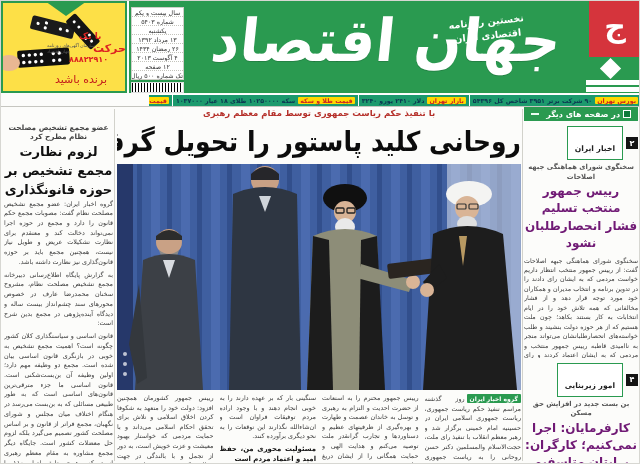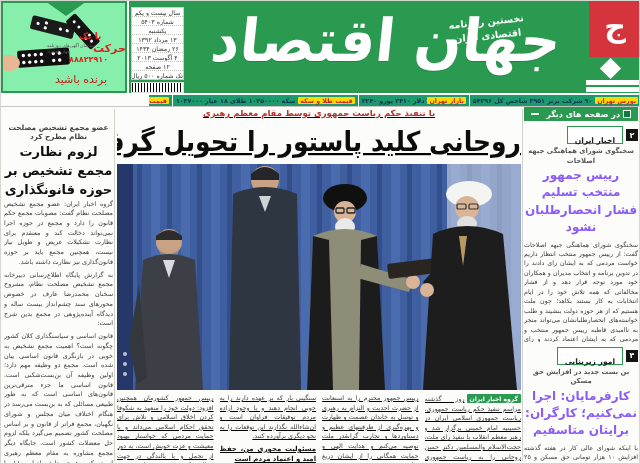--- a/index.html
+++ b/index.html
@@ -26,39 +26,39 @@
   .logo-bar { position:absolute; left:585px; width:55px; height:5px; background:#fff; }
   .datebox {
     position:absolute; left:130px; top:6px; width:53px; height:73px; background:#fff;
     border:1px solid #cfcfc8; font-size:6.3px; color:#333; text-align:center;
   }
   .db-line { height:9px; line-height:9px; border-bottom:1px dotted #c4c4bc; overflow:hidden; white-space:nowrap; }
   .db-line:last-child { border-bottom:none; }
   .barcode { position:absolute; left:130px; top:81px; width:53px; height:11px;
     background:repeating-linear-gradient(90deg,#000 0 1px,#fff 1px 3px); border:1px solid #ddd; }
   
-  .ad { position:absolute; left:0; top:0; width:126px; height:92px; background:#86efac; border:2px solid #2a9a50; overflow:hidden; }
+  .ad { position:absolute; left:0; top:0; width:126px; height:92px; background:#fde047; border:2px solid #2a9a50; overflow:hidden; }
   .ad-ribbon { position:absolute; left:42px; top:-2px; width:0; height:0;
     border-left:21px solid transparent; border-right:21px solid transparent; border-top:15px solid #2a9a50; }
   .ad-t1 { position:absolute; left:76px; top:28px; color:#d22; font-size:9px; font-weight:bold; }
   .ad-small { position:absolute; left:44px; top:40px; width:50px; color:#555; font-size:4.5px; line-height:1.3; text-align:left; }
   .ad-t2 { position:absolute; left:90px; top:39px; color:#d22; font-size:11px; font-weight:bold; }
   .ad-phone { position:absolute; left:66px; top:52px; color:#d22; font-size:8px; font-weight:bold; letter-spacing:1px; }
   .ad-t3 { position:absolute; left:52px; top:70px; color:#c41b1b; font-size:11px; font-weight:normal; }
   
   .ticker { position:absolute; left:148px; top:93px; width:492px; height:12px; background:#1c9a6d;
     display:flex; align-items:center; direction:rtl; overflow:hidden; border-top:1px solid #fff; }
   .tk-seg { display:flex; align-items:center; height:12px; border-left:1px solid #fff; padding:0 3px; white-space:nowrap; }
   .tk-label { background:#ffd800; color:#c22; font-size:6.3px; font-weight:bold; padding:0 2px; border-radius:1px; }
   .tk-val { color:#0b3550; font-size:6.3px; font-weight:bold; padding-right:3px; }
   .topline { position:absolute; left:0; top:105px; width:640px; height:1px; background:#c6c6c0; }
   
   .vrule { position:absolute; top:108px; width:1px; height:352px; background:#d2d2cb; }
   .left-col { position:absolute; left:3px; top:107px; width:109px; height:356px; overflow:hidden; }
-  .center { position:absolute; left:116px; top:106px; width:404px; height:358px; overflow:hidden;text-decoration:underline; }
+  .center { position:absolute; left:116px; top:106px; width:404px; height:358px; overflow:hidden; }
   .sidebar { position:absolute; left:523px; top:106px; width:114px; height:358px; overflow:hidden; }
   
   .lead-kicker { text-align:center; color:#b5302a; font-size:8.5px; font-weight:bold; height:13px; line-height:13px; }
   .lead-headline { text-align:center; color:#0c0c0c; font-size:25px; font-weight:bold;
     white-space:nowrap; height:44px; line-height:44px; transform:scaleY(1.1); letter-spacing:-0.3px; }
   .photo-wrap { width:404px; height:226px; overflow:hidden; background:#3f5fa0; }
   .story-cols { display:flex; direction:rtl; gap:6px; margin-top:4px; height:70px; overflow:hidden; }
   .story-col { flex:1; font-size:6.4px; line-height:1.5; color:#3a3a3a; text-align:justify; overflow:hidden; }
   .story-sub { font-weight:bold; color:#111; font-size:6.9px; margin:2px 0; }
   .news-chip { display:inline-block; background:#2a9a50; color:#fff; font-size:6px; font-weight:bold;
@@ -69,24 +69,24 @@
   .la-body p { font-size:6.4px; line-height:1.52; color:#3a3a3a; text-align:justify; margin-bottom:3px; }
   
   .sb-header { display:flex; align-items:center; background:#2a9a50; height:14px; padding:0 7px; gap:3px; }
   .sb-header-sq { width:8px; height:8px; background:#0e7a3a; border:1px solid #fff; flex:none; }
   .sb-header-t { color:#fff; font-size:8px; font-weight:bold; white-space:nowrap; }
   .sb-header-line { flex:1; border-bottom:2px solid #eafbef; margin-right:4px; }
   .sb-chip-row { display:flex; align-items:center; gap:3px; margin:5px 0 3px; }
   .sb-num { width:12px; height:12px; background:#141414; color:#fff; font-size:8px; font-weight:bold;
     display:flex; align-items:center; justify-content:center; flex:none; }
   .sb-section { border:1px solid #2a9a50; background:#fff; color:#222; font-size:7.6px; font-weight:bold;
-    height:12px; line-height:11px; padding:8px 7px; white-space:nowrap;margin-left:45px; }
+    height:12px; line-height:11px; padding:16px 7px; white-space:nowrap;margin-left:45px; }
   .sb-chip-line { flex:1; border-bottom:1px solid #bfe3cb; }
   .sb-kicker { font-size:6.8px; font-weight:bold; color:#555; text-align:center; line-height:1.4; margin-bottom:1px; }
-  .sb-headline { font-size:12px; font-weight:bold; color:#8b5cf6; text-align:center; line-height:1.45; margin-bottom:3px; }
+  .sb-headline { font-size:12px; font-weight:bold; color:#701a75; text-align:center; line-height:1.45; margin-bottom:3px; }
   .sb-body { font-size:6.3px; line-height:1.5; color:#3a3a3a; text-align:justify; }
 </style>
 </head>
 <body>
 
 <div id="page">
 
   <div class="green-band"></div>
   <div class="logo-callig">جهان اقتصاد</div>
   <div class="tagline">نخستین روزنامه اقتصادی ایران</div>

